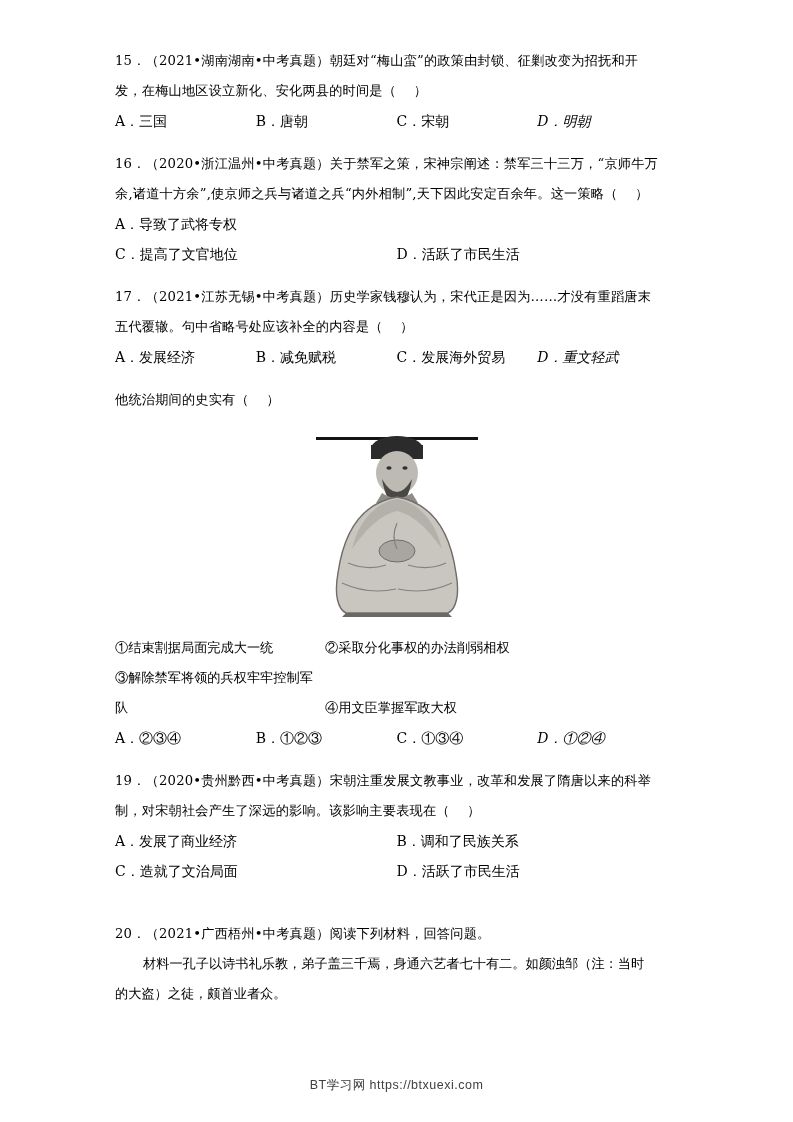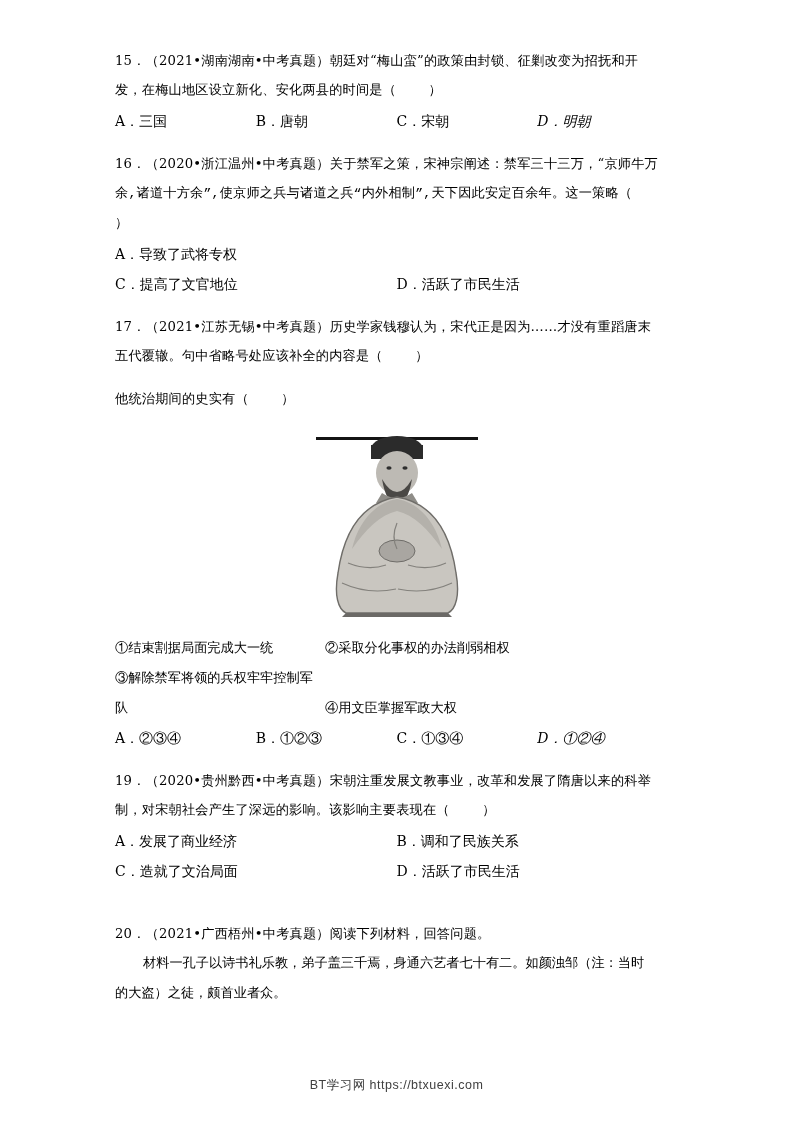--- a/index.html
+++ b/index.html
@@ -28,21 +28,20 @@
   }
   .line {
     font-size: 13.2px;
     line-height: 30px;
     letter-spacing: 0.2px;
     white-space: pre-wrap;
   }
   .indent {
     
     padding-left: 0px;
-    font-family: Liberation Mono, monospace;
   }
   .opts {
     display: flex;
     font-size: 14px;
     line-height: 30px;
   }
   .opts > span {
     display: inline-block;
   }
   
@@ -66,21 +65,20 @@
   }
   .stmt {
     font-size: 13.2px;
     line-height: 30px;
   }
   .stmt span.s1 { display: inline-block; width: 210px; }
   .para {
     font-size: 13.2px;
     line-height: 30px;
     white-space: pre-wrap;
-    font-family: Liberation Mono, monospace;
   }
   .para.first { text-indent: 28px; }
   .gap-lg { height: 20px; }
   .footer {
     position: absolute;
     left: 0;
     bottom: 28px;
     width: 793px;
     text-align: center;
     font-size: 12.5px;
@@ -113,20 +111,26 @@
     </div>
     <div class="opts opts2">
       <span>C．提高了文官地位</span>
       <span>D．活跃了市民生活</span>
     </div>
   </div>
 
   <div class="q">
     <div class="line">17．（2021•江苏无锡•中考真题）历史学家钱穆认为，宋代正是因为……才没有重蹈唐末</div>
     <div class="line indent">五代覆辙。句中省略号处应该补全的内容是（    ）</div>
+    <div class="opts opts4">
+      <span class="w-a">A．发展经济</span>
+      <span class="w-b">B．减免赋税</span>
+      <span class="w-c">C．发展海外贸易</span>
+      <span class="w-d">D．重文轻武</span>
+    </div>
   </div>
 
   <div class="q">
     <div class="line indent">他统治期间的史实有（    ）</div>
 
     <div class="figure">
       <svg width="190" height="200" viewBox="0 0 190 200">
 
         <rect x="14" y="14" width="162" height="3" fill="#141414"></rect>
 

